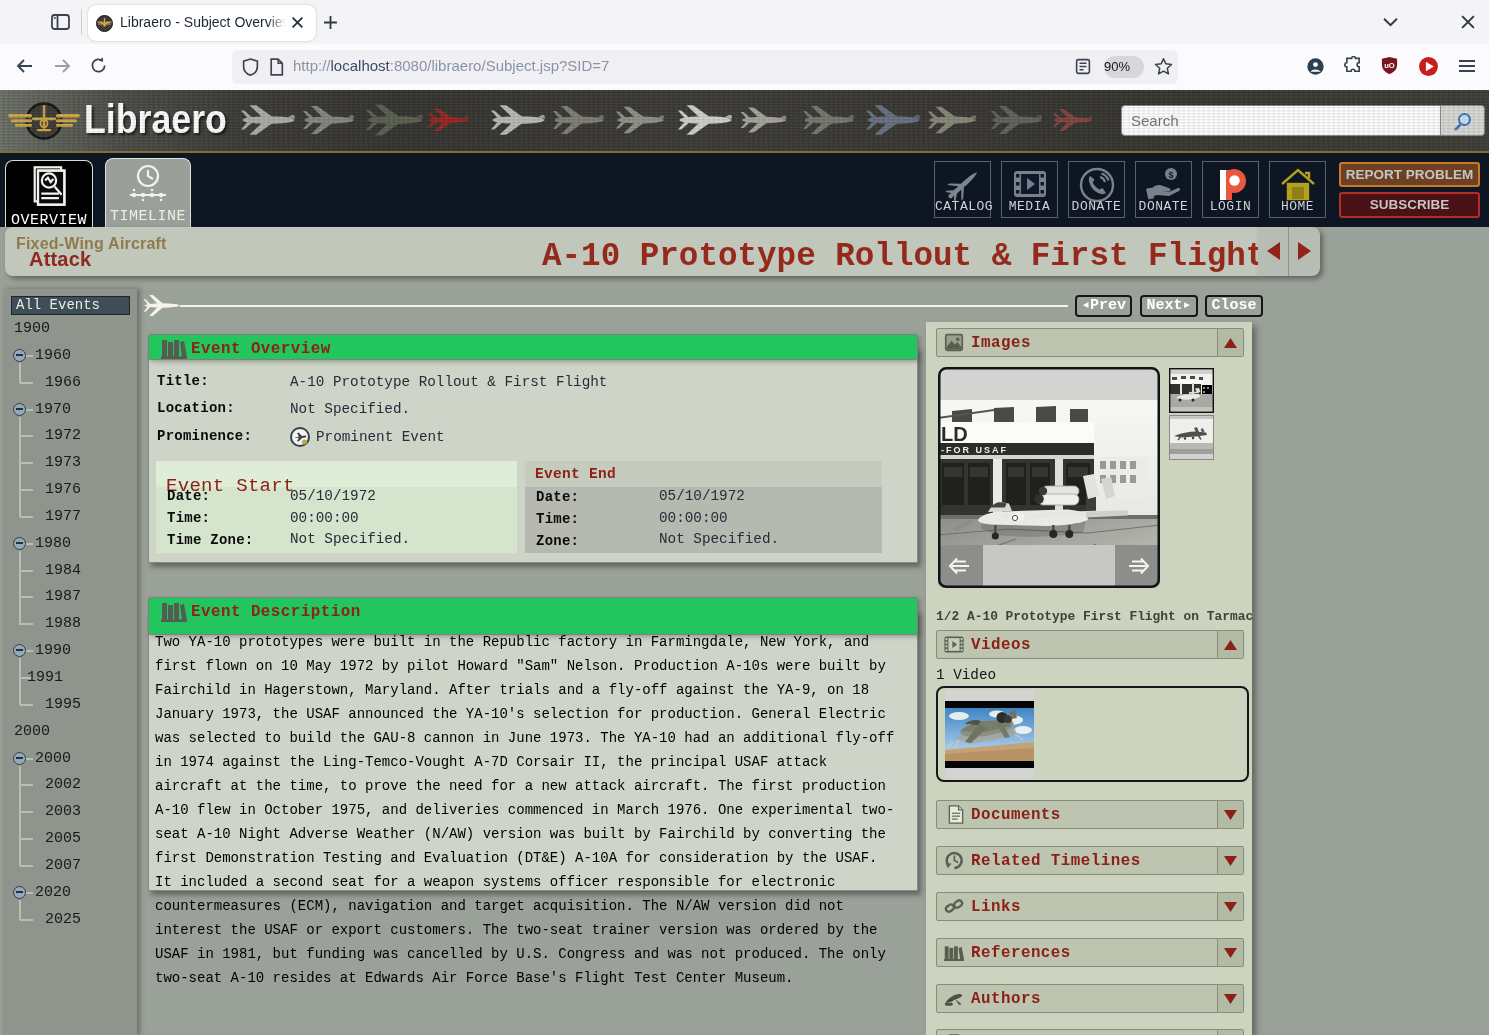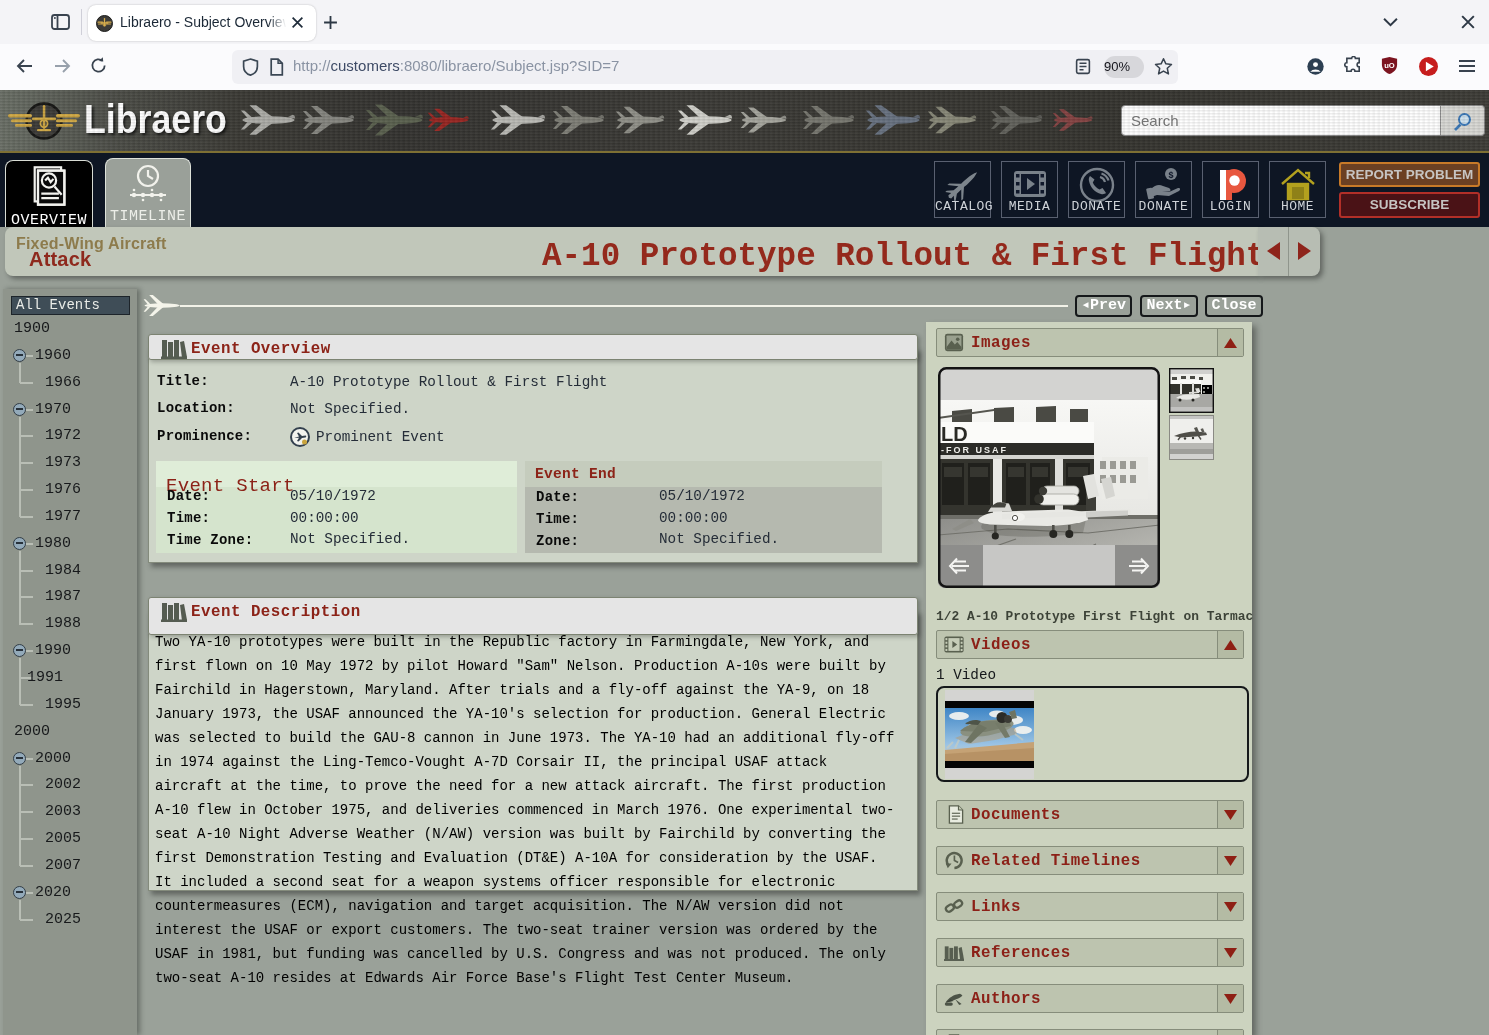--- a/index.html
+++ b/index.html
@@ -26,21 +26,21 @@
 #tband{position:absolute;left:5px;top:227px;width:1253px;height:49px;background:#c1c7ba;border-radius:8px 0 0 8px;box-shadow:3px 3px 5px rgba(30,34,30,.45)}
 #tarrows{position:absolute;left:1258px;top:227px;width:62px;height:49px;background:#b7bdb3;border-radius:0 8px 8px 0;box-shadow:3px 3px 5px rgba(30,34,30,.45)}
 
 #side{position:absolute;left:3px;top:289px;width:134px;height:746px;background:#8f958c;box-shadow:3px 0 5px rgba(30,34,30,.4)}
 .trow{position:absolute;left:0;font-size:15px;color:#17191b;white-space:nowrap}
 .texp{position:absolute;width:13px;height:13px;border-radius:50%;background:#93aaba;border:1.5px solid #323d46}
 .texp:after{content:"";position:absolute;left:2px;right:2px;top:4.2px;height:1.8px;background:#27313a}
 .tdash{position:absolute;width:13px;height:2px;background:#b9beb5}
 .tvline{position:absolute;width:2px;background:#b9beb5}
 
-.phead{position:absolute;background:#e5e5e5;border:1px solid #7c8372;border-radius:3px;color:#8c2318;font-weight:bold}
+.phead{position:absolute;background:#22c55e;border:1px solid #7c8372;border-radius:3px;color:#8c2318;font-weight:bold}
 .phead .ptxt{position:absolute;left:42px;top:5px;font-size:15.8px;letter-spacing:.5px}
 .pbody{position:absolute;background:#ced5c8;border:1px solid #848b7c}
 .lab{position:absolute;font-weight:bold;color:#0a0a0a;font-size:14px;letter-spacing:.25px}
 .val{position:absolute;color:#252d38;font-size:14.3px}
 
 #rpanel{position:absolute;left:926px;top:322px;width:326px;height:713px;background:#ccd3bf;box-shadow:4px 4px 6px rgba(30,34,30,.45)}
 .rhead{position:absolute;left:936px;width:308px;height:29px;background:#bdc4af;border:1px solid #868d7b;border-radius:2px;color:#8c2017;font-weight:bold}
 .rhead .ptxt{position:absolute;left:34px;top:5px;font-size:15.8px;letter-spacing:.5px}
 .rhead .btn{position:absolute;right:0;top:0;width:26px;height:27px;border-left:1px solid #868d7b;text-align:center;line-height:26px;font-size:13px;color:#8e1f14;background:#b4bba4}
 .ricon{position:absolute;left:7px;top:4px;width:20px !important;height:19px !important}
@@ -95,21 +95,21 @@
       <path d="M14.5 1.2 L15 5.8 L10.5 5.2 Z" fill="#39434f"></path>
     </svg>
   <div id="urlbar">
     <svg class="abs" style="left:10px;top:8px" width="17" height="18" viewBox="0 0 16 17">
         <path d="M8 1 L14.5 3 V8 C14.5 12.5 11.8 15 8 16.2 C4.2 15 1.5 12.5 1.5 8 V3 Z" fill="none" stroke="#3b4754" stroke-width="1.6"></path>
       </svg>
     <svg class="abs" style="left:37px;top:8px" width="15" height="18" viewBox="0 0 14 17">
         <path d="M2 1 H8.5 L12.5 5 V16 H2 Z" fill="none" stroke="#3b4754" stroke-width="1.6"></path>
         <path d="M8.5 1 V5 H12.5" fill="none" stroke="#3b4754" stroke-width="1.4"></path>
       </svg>
-    <div class="abs sans" style="left:61px;top:7px;font-size:15px;color:#8a93a3">http://<span style="color:#3e4b66">customers</span>:8080/libraero/Subject.jsp?SID=7</div>
+    <div class="abs sans" style="left:61px;top:7px;font-size:15px;color:#8a93a3">http://<span style="color:#3e4b66">localhost</span>:8080/libraero/Subject.jsp?SID=7</div>
     <svg class="abs" style="left:843px;top:8px" width="16" height="17" viewBox="0 0 15 16">
         <rect x="1.5" y="1.5" width="12" height="13" rx="1.5" fill="none" stroke="#39434f" stroke-width="1.5"></rect>
         <path d="M4.2 5 H10.8 M4.2 8 H10.8 M4.2 11 H8" stroke="#39434f" stroke-width="1.4"></path>
       </svg>
     <div class="abs sans" style="left:872px;top:6px;width:40px;height:22px;background:#d7d7db;border-radius:11px;font-size:13px;line-height:22px;color:#14141b">90%</div>
     <svg class="abs" style="left:922px;top:7px" width="19" height="19" viewBox="0 0 20 20">
         <path d="M10 1.8 L12.5 7.2 L18.4 7.9 L14 11.9 L15.2 17.8 L10 14.8 L4.8 17.8 L6 11.9 L1.6 7.9 L7.5 7.2 Z" fill="none" stroke="#39434f" stroke-width="1.6" stroke-linejoin="round"></path>
       </svg>
   </div>
   <svg class="abs" style="left:1306px;top:13px" width="19" height="19" viewBox="0 0 20 20">

